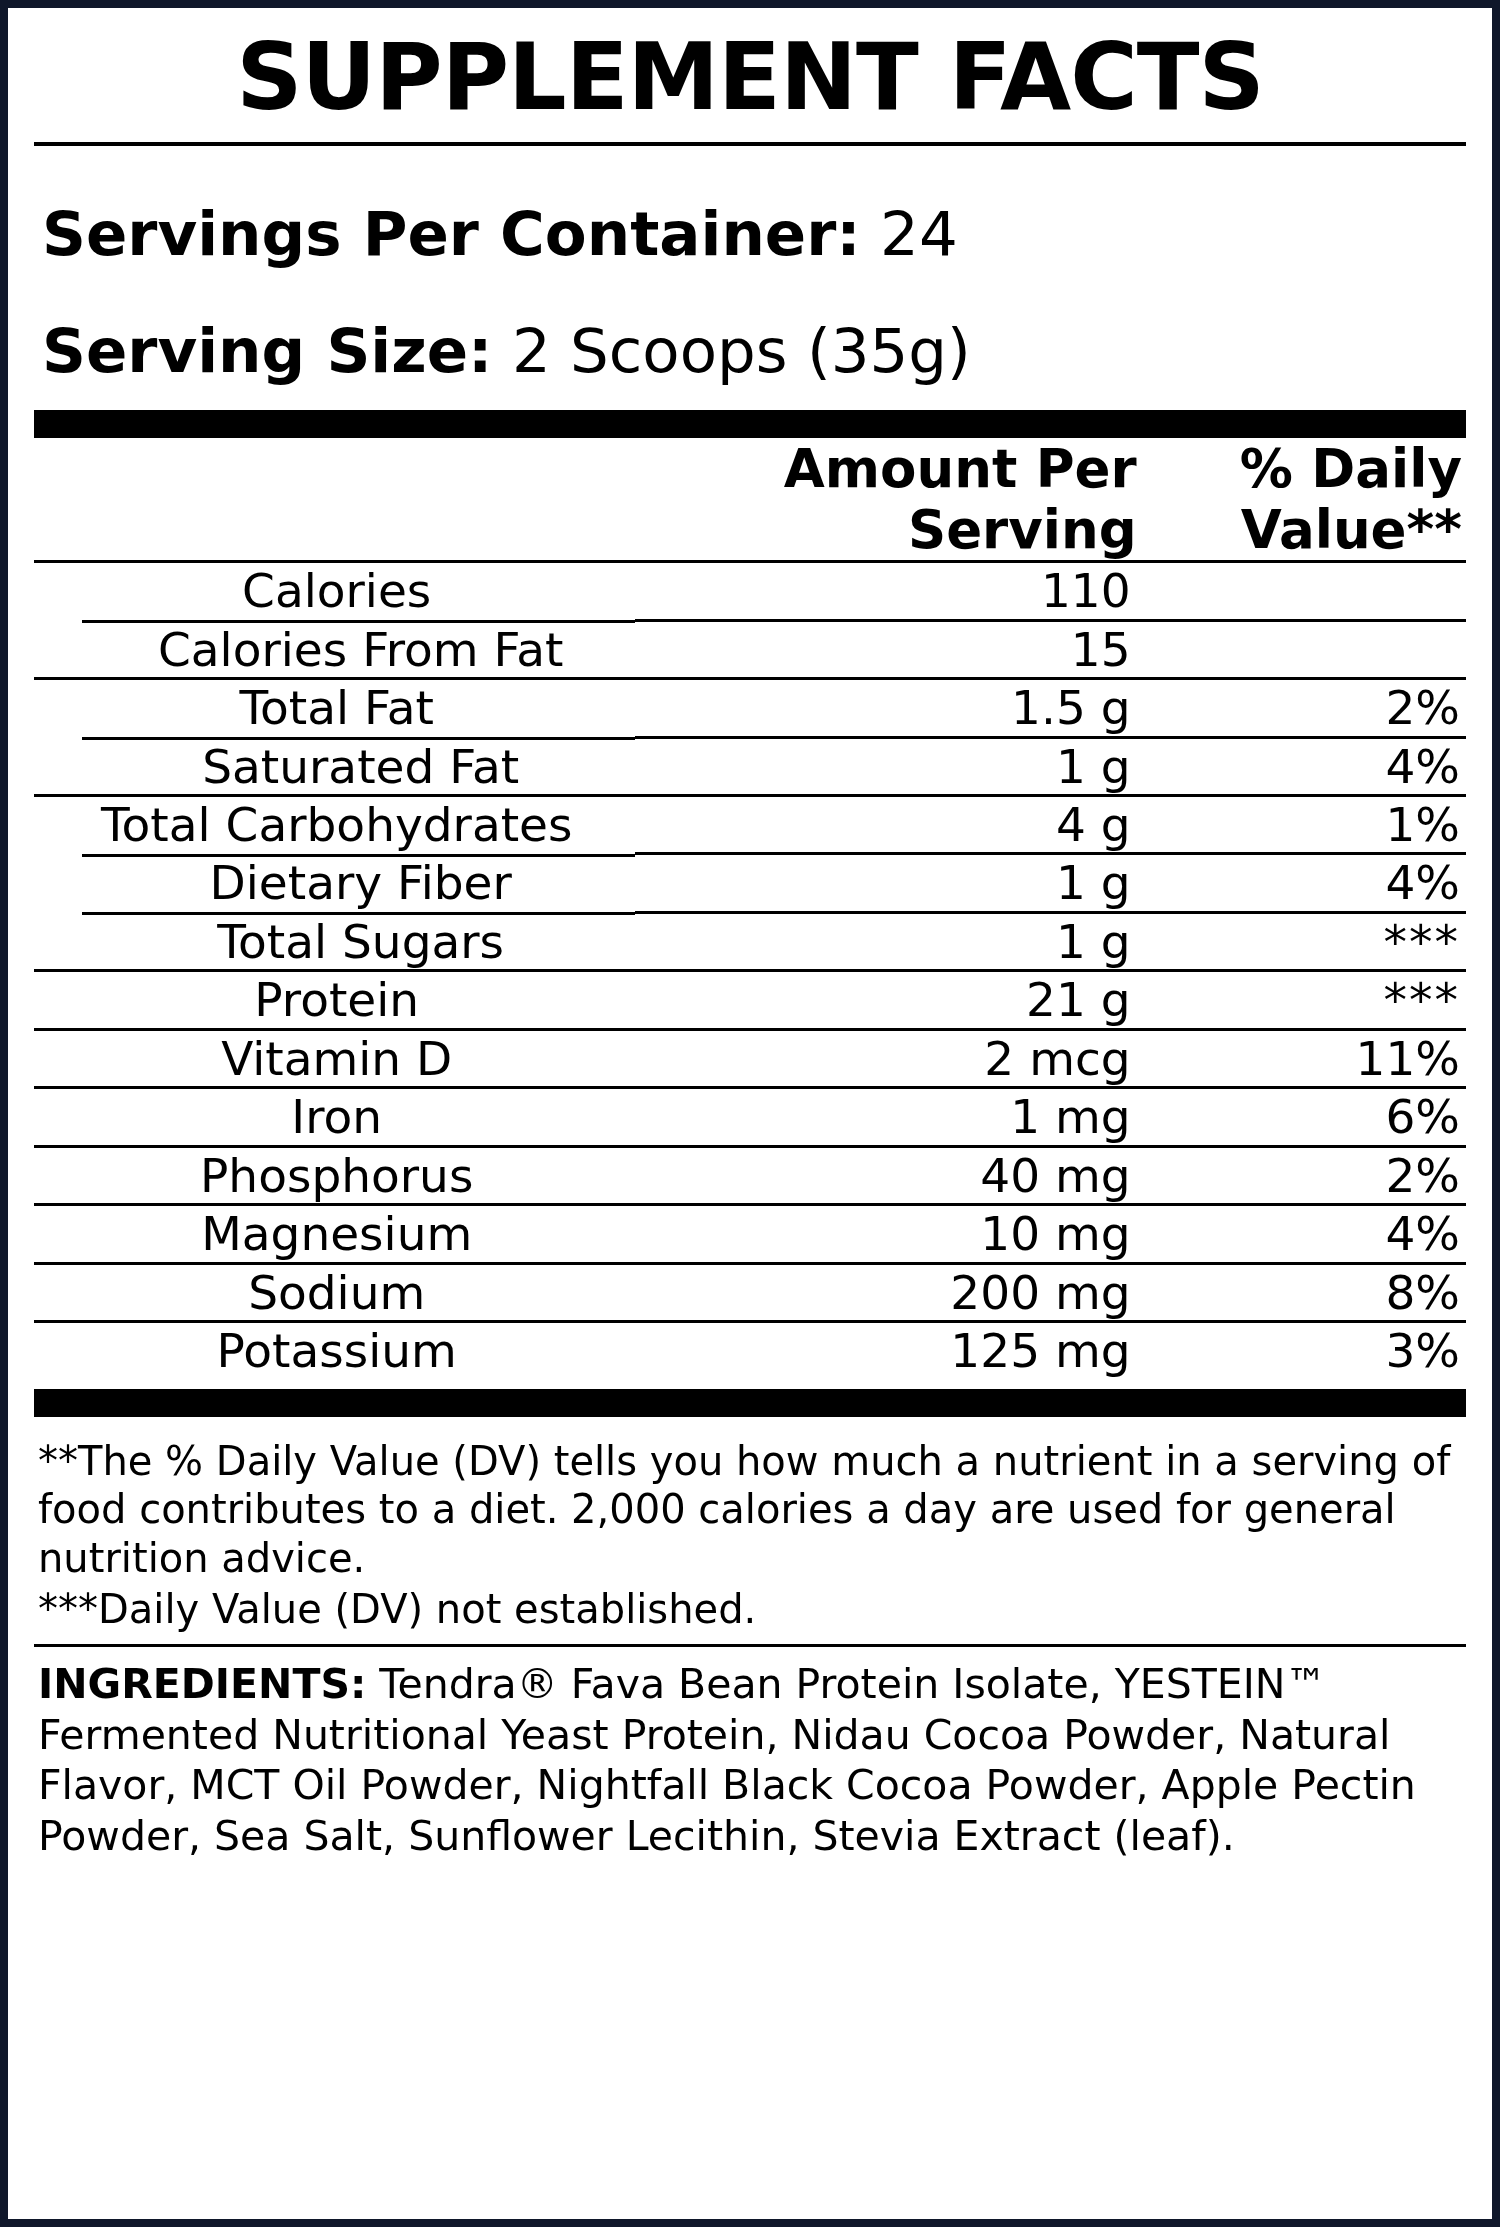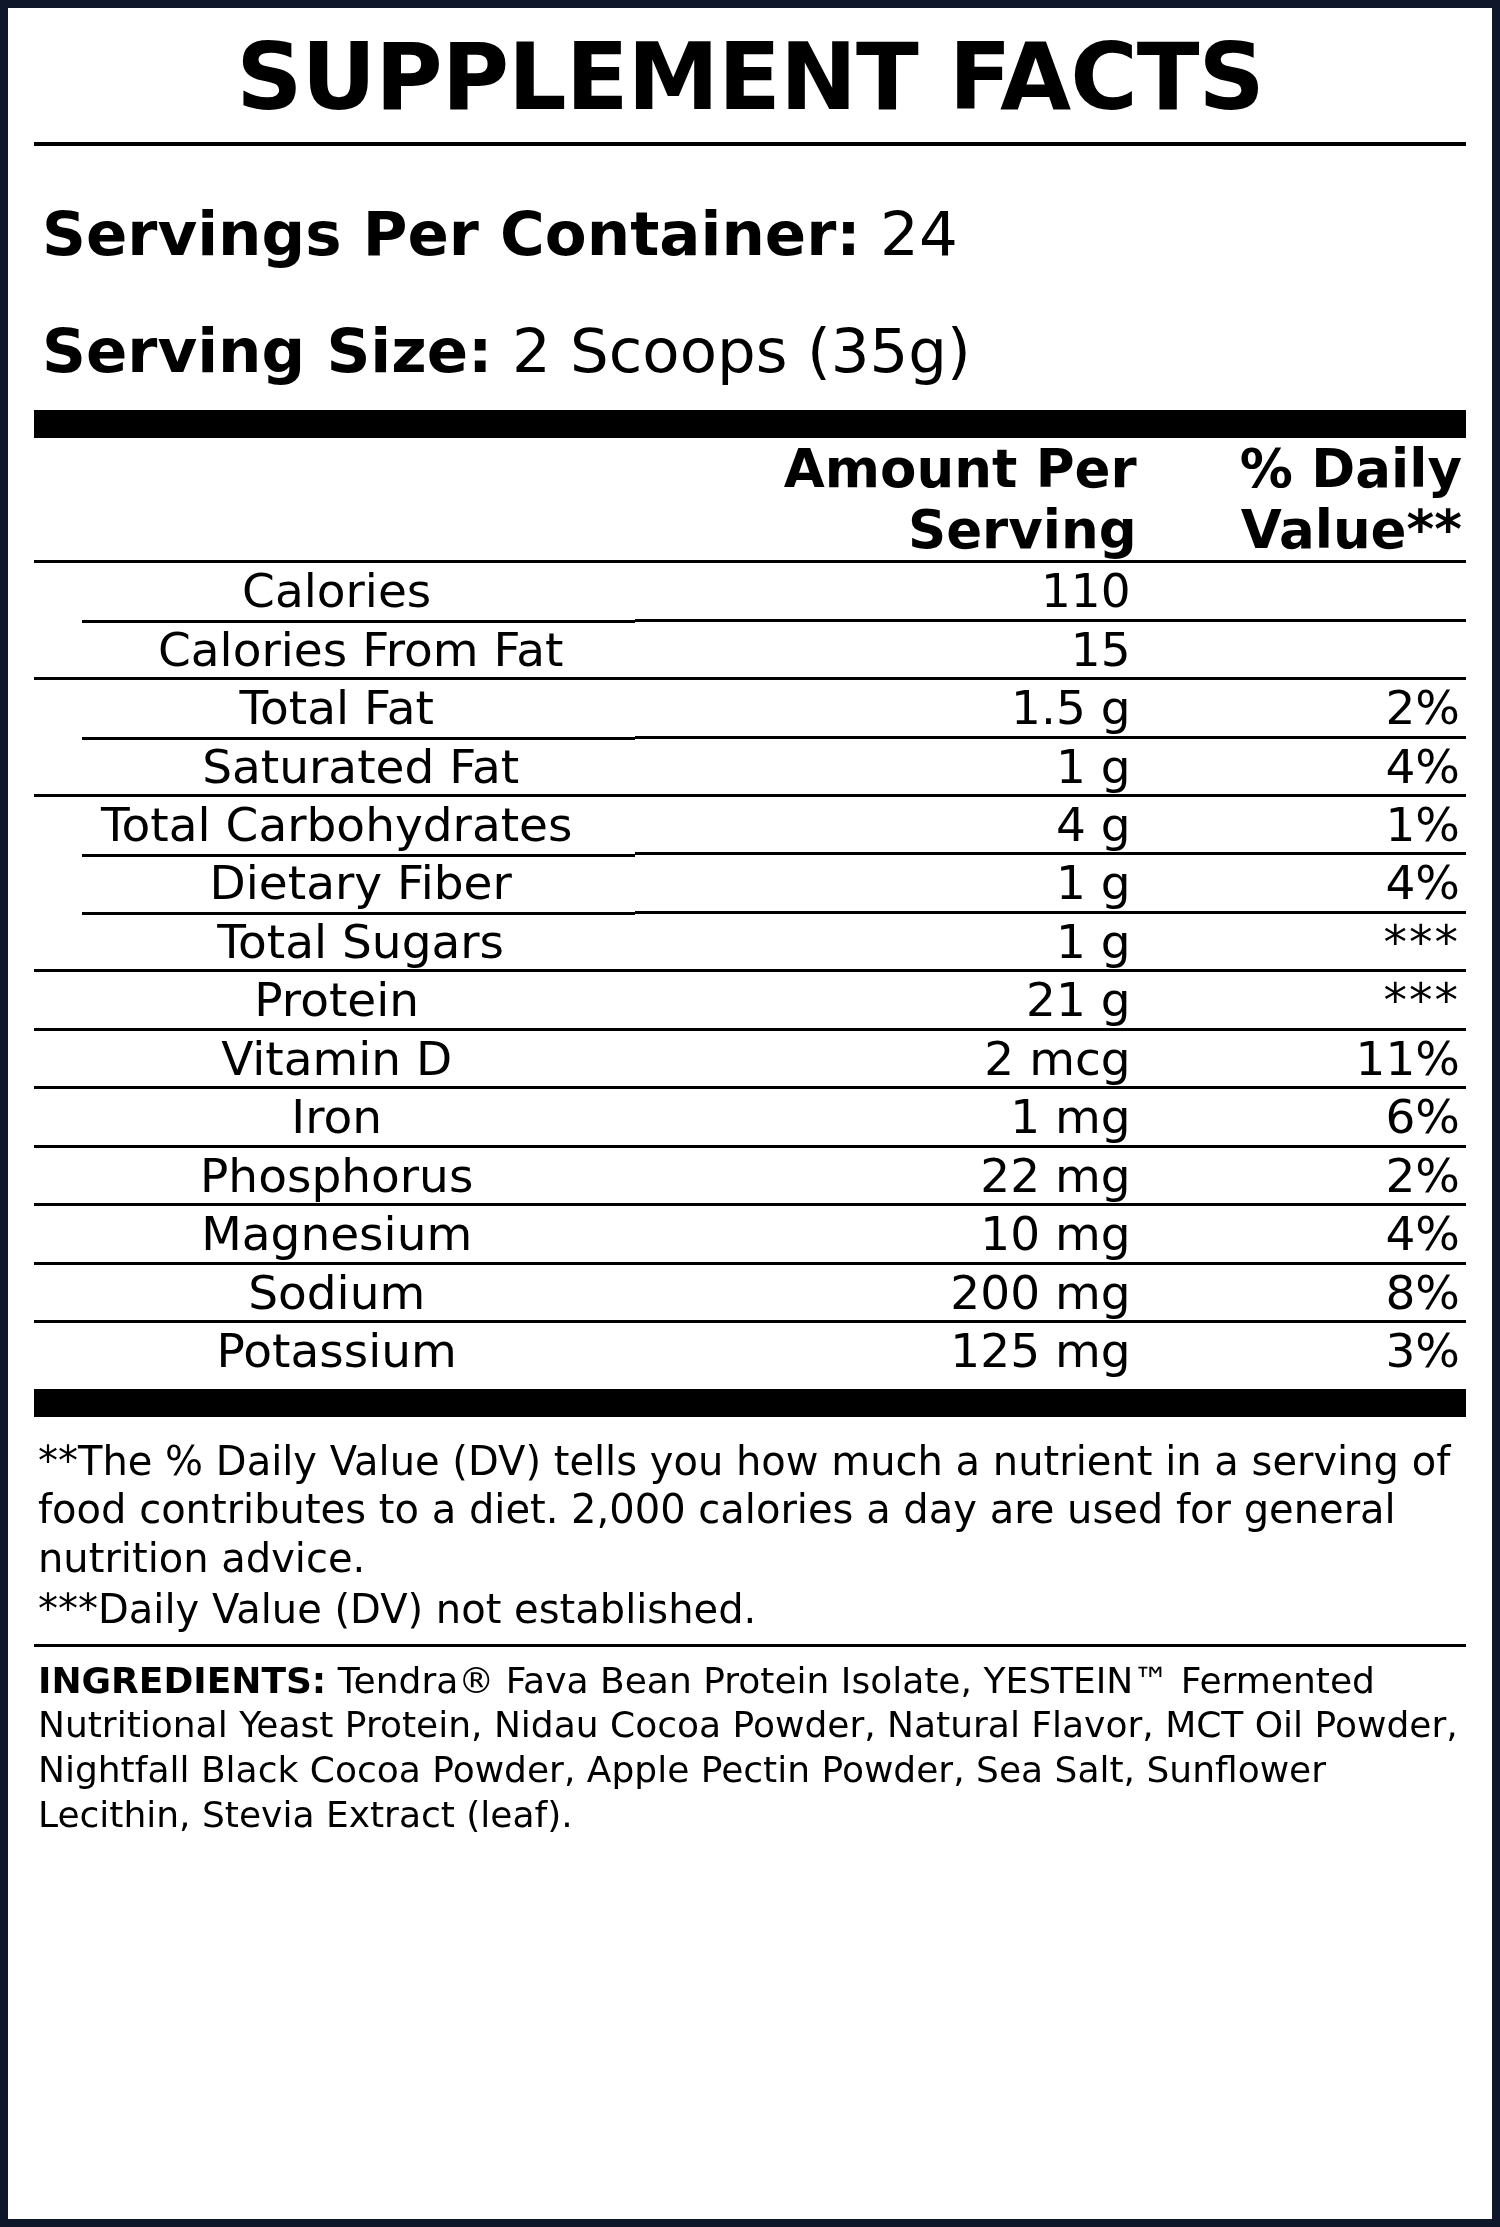--- a/index.html
+++ b/index.html
@@ -109,21 +109,21 @@
     font-size: 40px;
     line-height: 1.22;
   }
   .footnotes p + p { margin-top: 2px; }
 
   .ingredients {
     padding: 12px 2px 0 4px;
   }
   .ingredients p {
     margin: 0;
-    font-size: 36px;
+    font-size: 41px;
     line-height: 1.24;
   }
   .ingredients .lbl { font-weight: bold; }
 </style>
 </head>
 <body>
 
 <div class="panel">
 
   <div class="title">SUPPLEMENT FACTS</div>
@@ -211,21 +211,21 @@
       </tr>
 
       <tr class="row brd-full">
         <td class="col-name">Iron</td>
         <td class="col-amount">1 mg</td>
         <td class="col-dv">6%</td>
       </tr>
 
       <tr class="row brd-full">
         <td class="col-name">Phosphorus</td>
-        <td class="col-amount">22 mg</td>
+        <td class="col-amount">40 mg</td>
         <td class="col-dv">2%</td>
       </tr>
 
       <tr class="row brd-full">
         <td class="col-name">Magnesium</td>
         <td class="col-amount">10 mg</td>
         <td class="col-dv">4%</td>
       </tr>
 
       <tr class="row brd-full">

